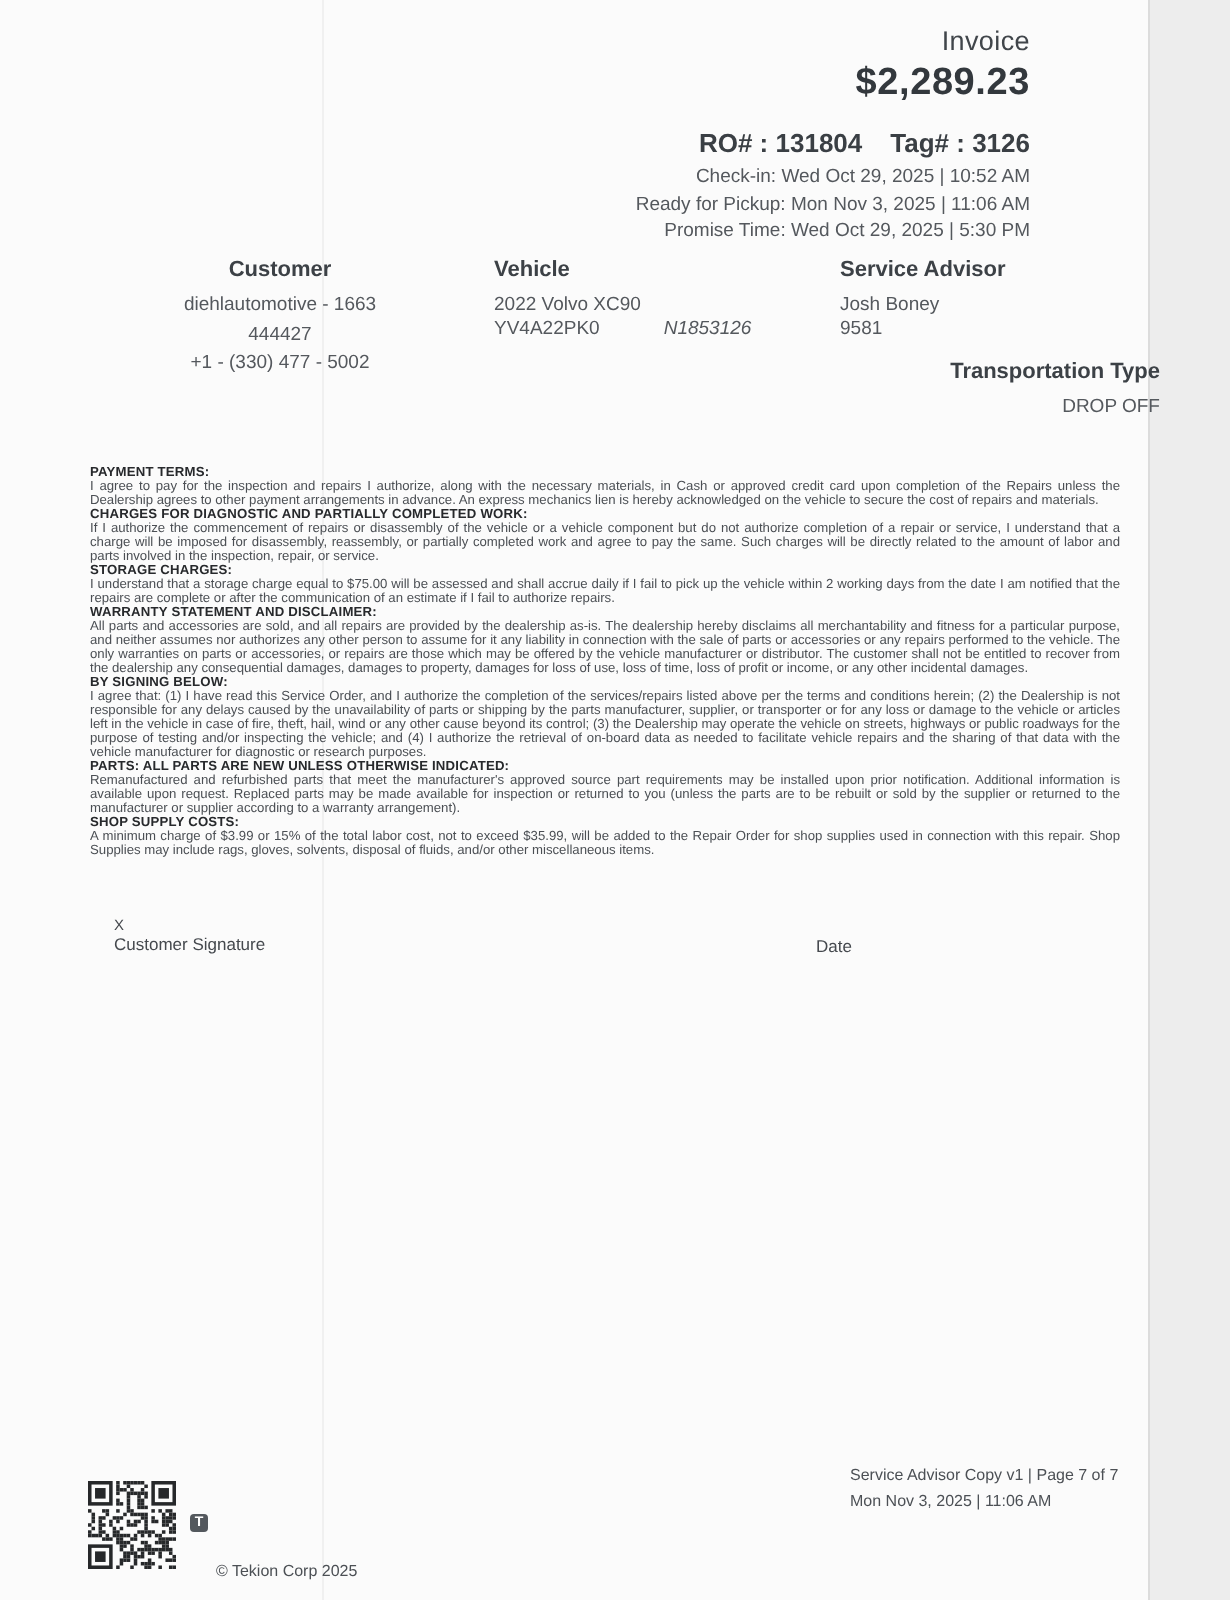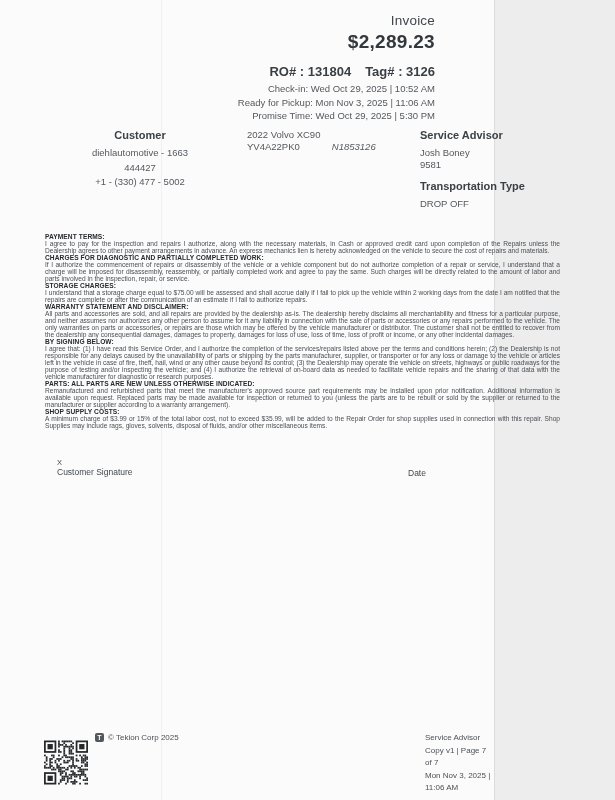--- a/index.html
+++ b/index.html
@@ -5,21 +5,21 @@
   * { margin: 0; padding: 0; box-sizing: border-box; }
   html, body {
     width: 615px; height: 800px;
     font-family: "Liberation Sans", sans-serif;
     background: #f0f0f0;
     overflow: hidden;
   }
   .scan-bg { position: absolute; top: 0; left: 0; width: 615px; height: 800px; background: #ededed; }
   .page {
     position: absolute; top: 0; left: 0;
-    width: 495px; height: 800px;
+    width: 575px; height: 800px;
     background: #fbfbfb;
     border-right: 1px solid #dcdcdc;
   }
   .crease {
     position: absolute; top: 0; left: 161px; width: 1px; height: 800px;
     background: rgba(0,0,0,0.045);
   }
   
   .header-block {
     position: absolute; top: 13px; right: 59px;
@@ -33,21 +33,21 @@
   
   .cols { position: absolute; top: 129px; left: 45px; right: 45px; }
   .col { position: absolute; top: 0; }
   .col-customer { left: 0; width: 190px; text-align: center; }
   .col-vehicle { left: 202px; width: 165px; }
   .col-advisor { left: 375px; width: 160px; }
   .col-h { font-size: 11px; font-weight: 700; color: #3c4146; margin-bottom: 6px; }
   .col-line { font-size: 9.5px; color: #54585d; line-height: 11.5px; }
   .col-line.gap { margin-top: 3px; }
   .vin-italic { font-style: italic; margin-left: 32px; }
-  .transport-block { margin-top: 10px; }
+  .transport-block { margin-top: 10px; text-align: right; }
   
   .terms {
     position: absolute; top: 233px; left: 45px; width: 515px;
     color: #4b4f54;
   }
   .term-h {
     font-size: 6.6px; font-weight: 700; color: #27292c;
     line-height: 7px; letter-spacing: .1px;
   }
   .term-b {
@@ -59,21 +59,21 @@
   .sig-label { font-size: 8.5px; line-height: 10px; text-align: center; }
   .date-label { position: absolute; top: 468px; left: 408px; font-size: 8.5px; color: #45494e; }
   
   .footer-copyright { position: absolute; top: 733px; left: 95px; display: flex; align-items: center; }
   .tekion-logo {
     width: 9px; height: 9px; border-radius: 2px; background: #53585d;
     color: #ffffff; font-size: 7px; font-weight: 700;
     display: flex; align-items: center; justify-content: center;
     margin-right: 4px;
   }
-  .copyright-text { font-size: 8px; color: #4c5055; }
+  .copyright-text { font-size: 8px; color: #4c5055; margin-top: 48px; }
   .qr { position: absolute; top: 740px; left: 44px; width: 44px; height: 45px; }
   .footer-right { position: absolute; top: 732px; left: 425px; font-size: 8px; line-height: 12.5px; color: #4c5055; }
 </style>
 </head>
 <body>
 
 <div class="scan-bg"></div>
 <div class="page">
   <div class="crease"></div>
 
@@ -91,20 +91,21 @@
   </div>
 
   <div class="cols">
     <div class="col col-customer">
       <div class="col-h">Customer</div>
       <div class="col-line">diehlautomotive - 1663</div>
       <div class="col-line gap">444427</div>
       <div class="col-line gap">+1 - (330) 477 - 5002</div>
     </div>
     <div class="col col-vehicle">
+      <div class="col-h">Vehicle</div>
       <div class="col-line">2022 Volvo XC90</div>
       <div class="col-line"><span>YV4A22PK0</span><span class="vin-italic">N1853126</span></div>
     </div>
     <div class="col col-advisor">
       <div class="col-h">Service Advisor</div>
       <div class="col-line">Josh Boney</div>
       <div class="col-line">9581</div>
       <div class="transport-block">
         <div class="col-h">Transportation Type</div>
         <div class="col-line">DROP OFF</div>

